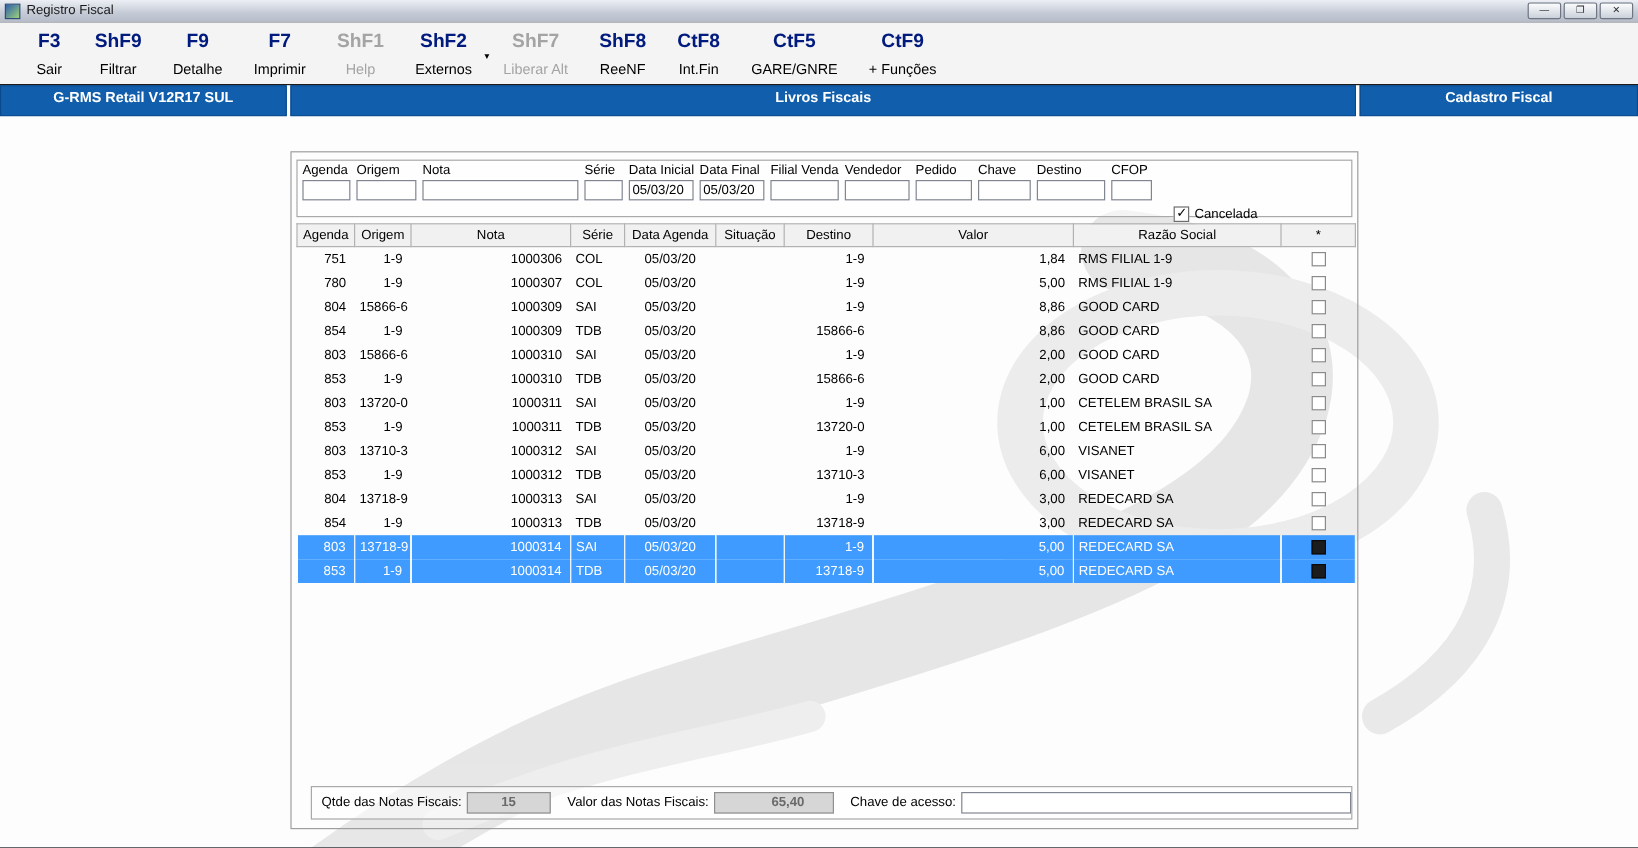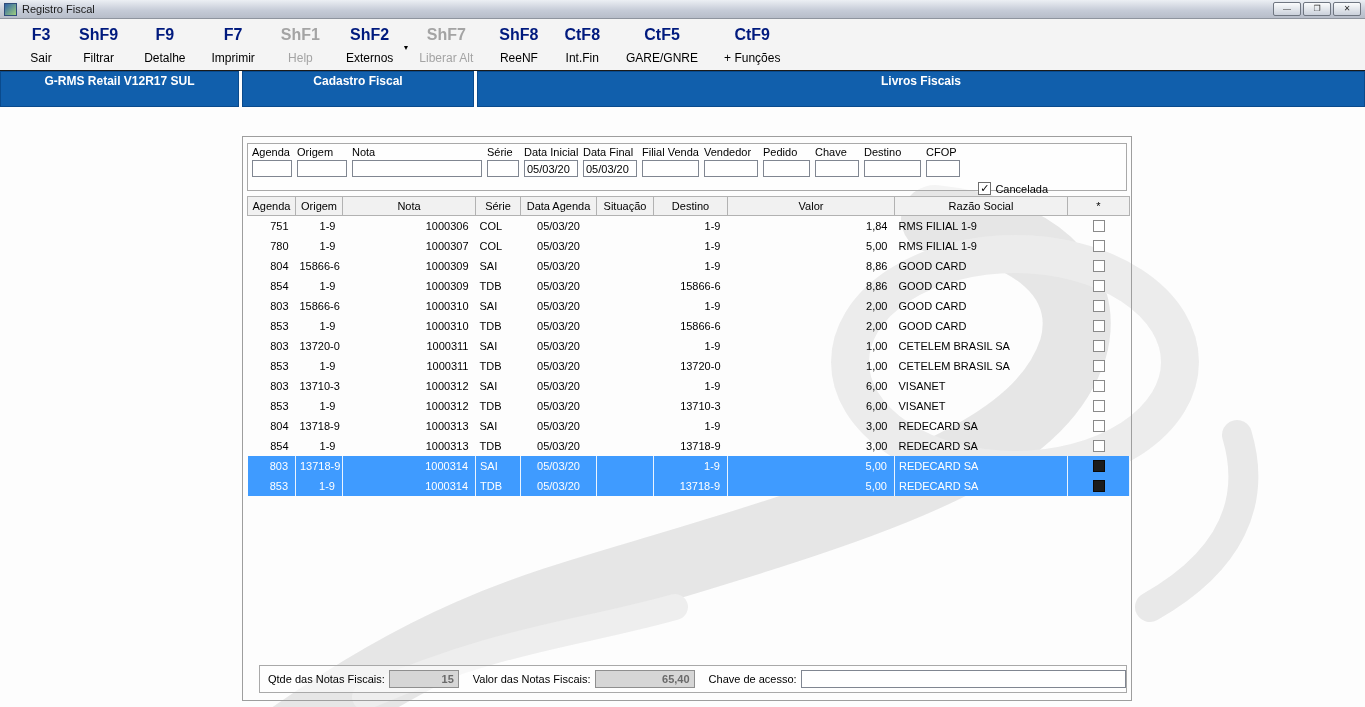--- a/index.html
+++ b/index.html
@@ -21,21 +21,21 @@
   .toolbar { height:51px; background:#F4F4F4; display:flex; align-items:flex-start;
              padding:7px 0 0 16px; }
   .tb-item { text-align:center; padding:0 13px; position:relative; cursor:pointer; min-width:50px; }
   .tb-key { font-size:16px; font-weight:bold; color:#001A7E; }
   .tb-label { font-size:12px; color:#000; margin-top:7px; white-space:nowrap; }
   .tb-item.disabled { cursor:default; }
   .tb-item.disabled .tb-key, .tb-item.disabled .tb-label { color:#A4A4A4; }
   .tb-caret { position:absolute; right:-3px; top:18px; font-size:7px; color:#000; }
 
   
-  .header-bar { height:37px; display:flex; gap:3px; border-top:1px solid #1A1A1A; background:#FDFDFD; }
+  .header-bar { height:27px; display:flex; gap:3px; border-top:1px solid #1A1A1A; background:#FDFDFD; }
   .hseg { background:#115FAC; color:#FFF; font-weight:bold; font-size:12px;
           text-align:center; line-height:19px; border:1px solid #0A4A8C; }
   .hseg.left { width:239px; }
   .hseg.center { flex:1; }
   .hseg.right { width:232px; }
 
   
   .content { position:relative; height:609px; background:#FDFDFD; }
   .watermark { position:absolute; left:245px; top:30px; pointer-events:none; opacity:.85; }
 
@@ -72,21 +72,21 @@
   .grid td.chk { text-align:center; }
   .grid tr.selected td { background:#3F9BFF; color:#FFF; border-right:1px solid #EAF4FF; }
   .rowcb { width:12px; height:12px; border:1px solid #8A8A8A; background:#FFF; display:inline-block; vertical-align:middle; }
   .rowcb.checked { background:#1C1C1C; border-color:#0A0A0A; }
 
   
   .footerbox { position:absolute; left:16px; right:4px; bottom:7px; height:28px; border:1px solid #A9A9A9;
                display:flex; align-items:center; padding-left:8px; background:rgba(255,255,255,.55); }
   .footerbox .flabel { font-size:11px; margin-right:4px; white-space:nowrap; }
   .ro-field { height:18px; border:1px solid #8F8F8F; background:#D6D6D6; color:#6A6A6A; font-weight:bold;
-              font-size:11px; text-align:right; padding:0 4px; font-family:"Liberation Sans",sans-serif; }
+              font-size:11px; text-align:center; padding:0 4px; font-family:"Liberation Sans",sans-serif; }
   .ro-qtde { width:70px; margin-right:14px; }
   .ro-valor { width:100px; margin-right:14px;padding-left:28px; }
   .chave-input { height:18px; border:1px solid #808691; background:#FFF; width:347px;
                  font-size:11px; padding:0 3px; font-family:"Liberation Sans",sans-serif; }
 
   
   .taskbar { height:7px; background:linear-gradient(#40454D,#14161A); position:relative; }
   .taskbar .tb-seg { position:absolute; top:1px; height:5px; width:18px; background:#8E939B; border-radius:1px 1px 0 0; }
 </style>
 </head>
@@ -145,22 +145,22 @@
       <div class="tb-label">GARE/GNRE</div>
     </div>
     <div class="tb-item">
       <div class="tb-key">CtF9</div>
       <div class="tb-label">+ Funções</div>
     </div>
   </div>
 
 <div class="header-bar">
   <div class="hseg left">G-RMS Retail V12R17 SUL</div>
+  <div class="hseg center">Livros Fiscais</div>
   <div class="hseg right">Cadastro Fiscal</div>
-  <div class="hseg center">Livros Fiscais</div>
 </div>
 
 <div class="content">
 
   <svg class="watermark" width="1020" height="600" viewBox="0 0 1020 600">
     <g fill="none" stroke-linecap="round">
       <path d="M30 610 C 210 480, 310 465, 470 415 C 690 348, 800 298, 828 212 C 848 142, 786 92, 690 82" stroke="#E3E3E3" stroke-width="68"></path>
       <ellipse cx="770" cy="225" rx="165" ry="108" stroke="#EAEAEA" stroke-width="38"></ellipse>
       <path d="M905 470 C 985 425, 1012 365, 992 298" stroke="#E6E6E6" stroke-width="30"></path>
       <path d="M120 560 C 260 500, 330 498, 430 470" stroke="#ECECEC" stroke-width="26"></path>

